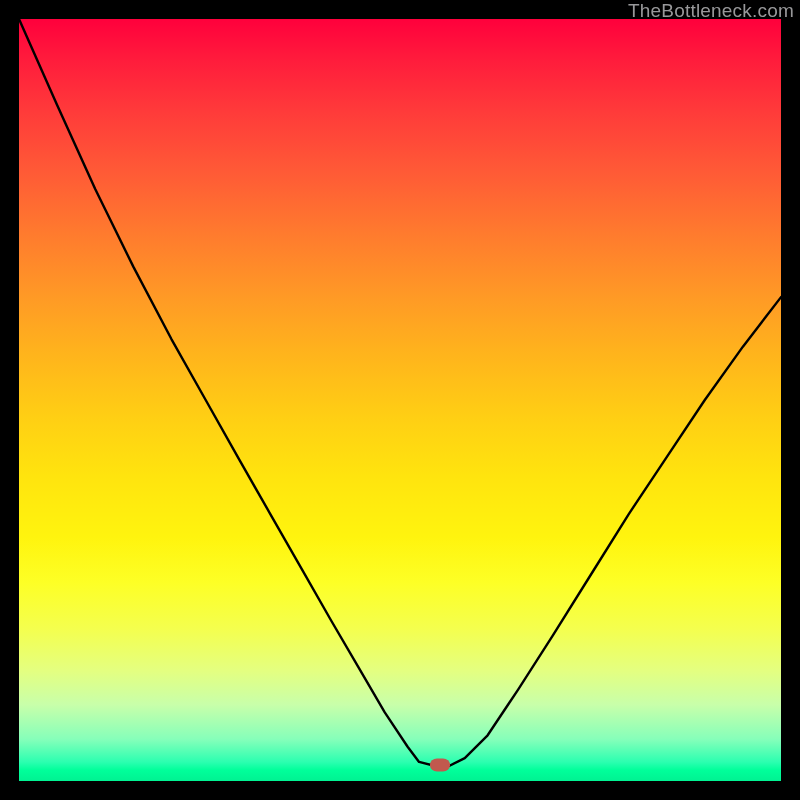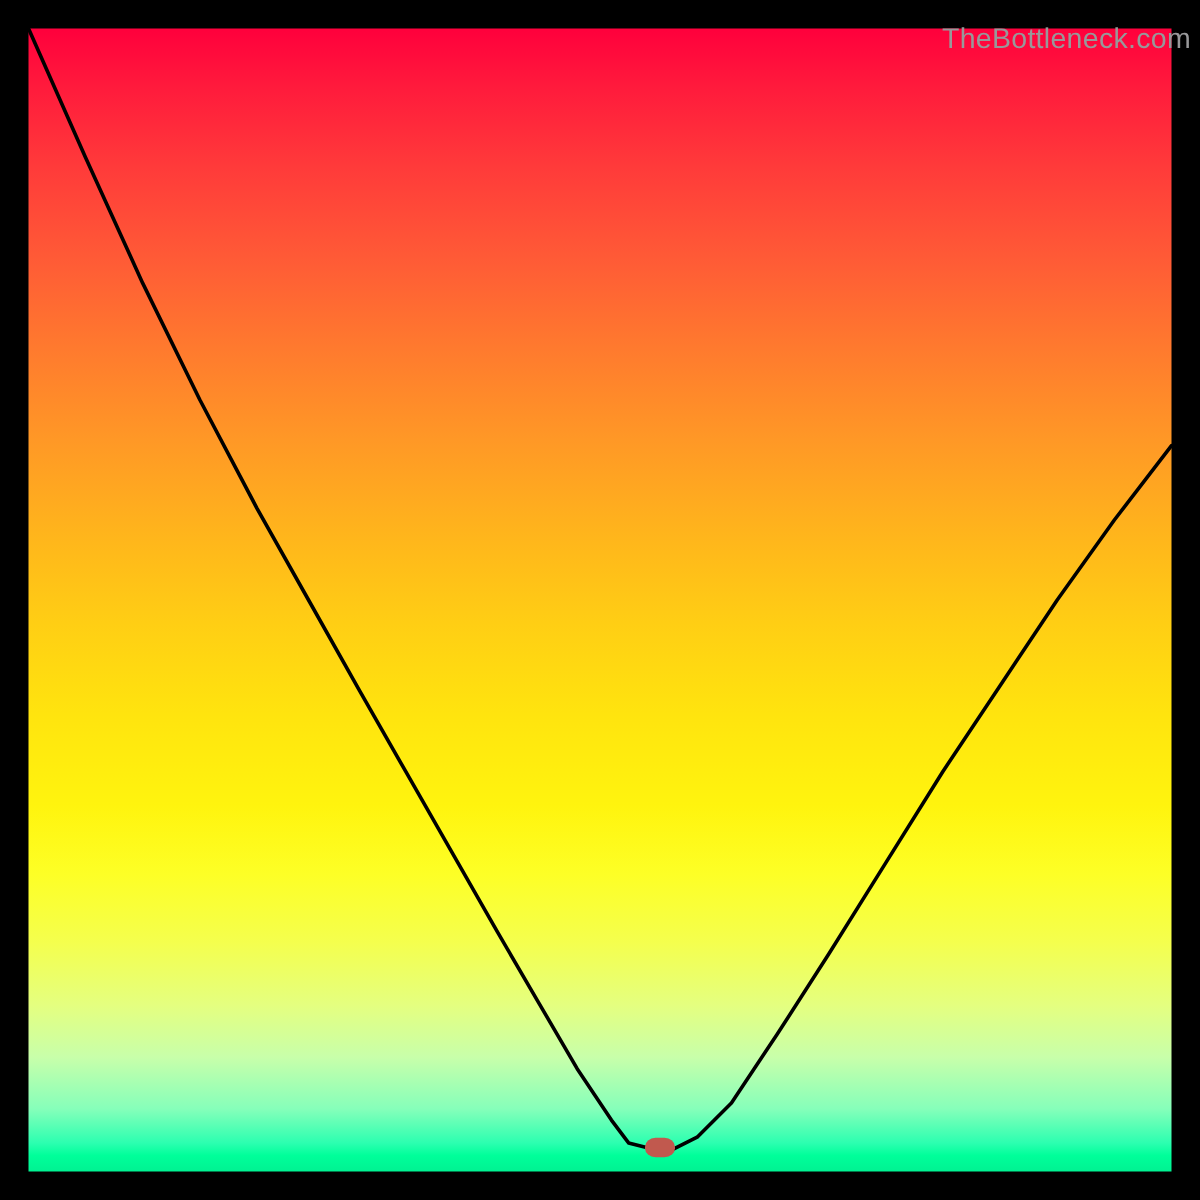--- a/index.html
+++ b/index.html
@@ -52,21 +52,21 @@
   .marker {
     position: absolute;
     width: 20px;
     height: 13px;
     border-radius: 7px / 6px;
     background: #c1594e;
     transform: translate(-50%, -50%);
   }
   .watermark {
     position: absolute;
-    top: 16px;
+    top: 0;
     right: 6px;
     font-family: Arial, Helvetica, sans-serif;
     font-size: 19px;
     color: #98989a;
     letter-spacing: 0.2px;
     user-select: none;
   }
 </style>
 </head>
 <body>

